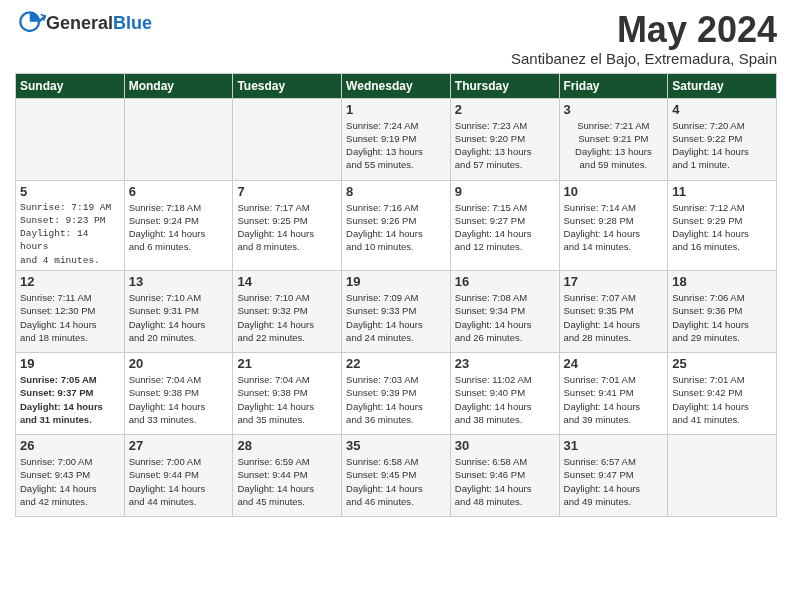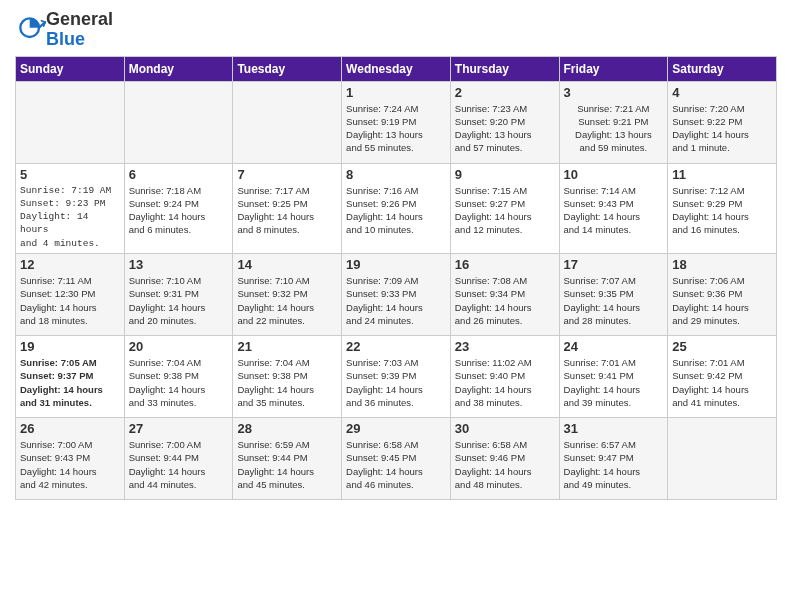--- a/index.html
+++ b/index.html
@@ -15,21 +15,21 @@
       justify-content: space-between;
       align-items: flex-start;
       margin-bottom: 6px;
     }
     .logo {
       display: flex;
       align-items: center;
     }
     .logo-text {
       display: flex;
-      flex-direction: column;
+      flex-direction: row;
       line-height: 1.1;
     }
     .logo-general {
       font-size: 18px;
       font-weight: bold;
       color: #333;
     }
     .logo-blue {
       font-size: 18px;
       font-weight: bold;
@@ -52,21 +52,21 @@
     .subtitle {
       font-size: 15px;
       color: #333;
     }
     table {
       width: 100%;
       border-collapse: collapse;
       table-layout: fixed;
     }
     thead tr th {
-      background-color: #4c1d95;
+      background-color: #14532d;
       color: white;
       font-size: 12px;
       font-weight: bold;
       padding: 5px 4px;
       text-align: left;
       border: 1px solid #ccc;
     }
     tbody tr td {
       vertical-align: top;
       border: 1px solid #ccc;
@@ -103,20 +103,24 @@
       <circle cx="15" cy="15" r="12" fill="none" stroke="#1a6fc4" stroke-width="3"></circle>
       <path d="M15 3 A12 12 0 0 1 27 15 L15 15 Z" fill="#1a6fc4"></path>
       <path d="M27 15 L35 8" stroke="#1a6fc4" stroke-width="3" stroke-linecap="round"></path>
       <path d="M30 6 L35 8 L33 13" stroke="#1a6fc4" stroke-width="2" fill="none" stroke-linecap="round" stroke-linejoin="round"></path>
     </svg>
     <div class="logo-text">
       <span class="logo-general">General</span>
       <span class="logo-blue">Blue</span>
     </div>
   </div>
+  <div class="title-block">
+    <div class="month-title">May 2024</div>
+    <div class="subtitle">Santibanez el Bajo, Extremadura, Spain</div>
+  </div>
 </div>
 
 <table>
   <thead>
     <tr id="weekday-header">
     <th>Sunday</th>
         <th>Monday</th>
         <th>Tuesday</th>
         <th>Wednesday</th>
         <th>Thursday</th>
@@ -190,21 +194,21 @@
         <td>
           <span class="day-num">9</span>
           <div class="day-info" style="white-space: pre-line;">Sunrise: 7:15 AM
 Sunset: 9:27 PM
 Daylight: 14 hours
 and 12 minutes.</div>
         </td>
         <td>
           <span class="day-num">10</span>
           <div class="day-info" style="white-space: pre-line;">Sunrise: 7:14 AM
-Sunset: 9:43 PM
+Sunset: 9:28 PM
 Daylight: 14 hours
 and 14 minutes.</div>
         </td>
         <td>
           <span class="day-num">11</span>
           <div class="day-info" style="white-space: pre-line;">Sunrise: 7:12 AM
 Sunset: 9:29 PM
 Daylight: 14 hours
 and 16 minutes.</div>
         </td>
@@ -327,21 +331,21 @@
 and 44 minutes.</div>
         </td>
         <td>
           <span class="day-num">28</span>
           <div class="day-info" style="white-space: pre-line;">Sunrise: 6:59 AM
 Sunset: 9:44 PM
 Daylight: 14 hours
 and 45 minutes.</div>
         </td>
         <td>
-          <span class="day-num">29</span>
+          <span class="day-num">35</span>
           <div class="day-info" style="white-space: pre-line;">Sunrise: 6:58 AM
 Sunset: 9:45 PM
 Daylight: 14 hours
 and 46 minutes.</div>
         </td>
         <td>
           <span class="day-num">30</span>
           <div class="day-info" style="white-space: pre-line;">Sunrise: 6:58 AM
 Sunset: 9:46 PM
 Daylight: 14 hours

